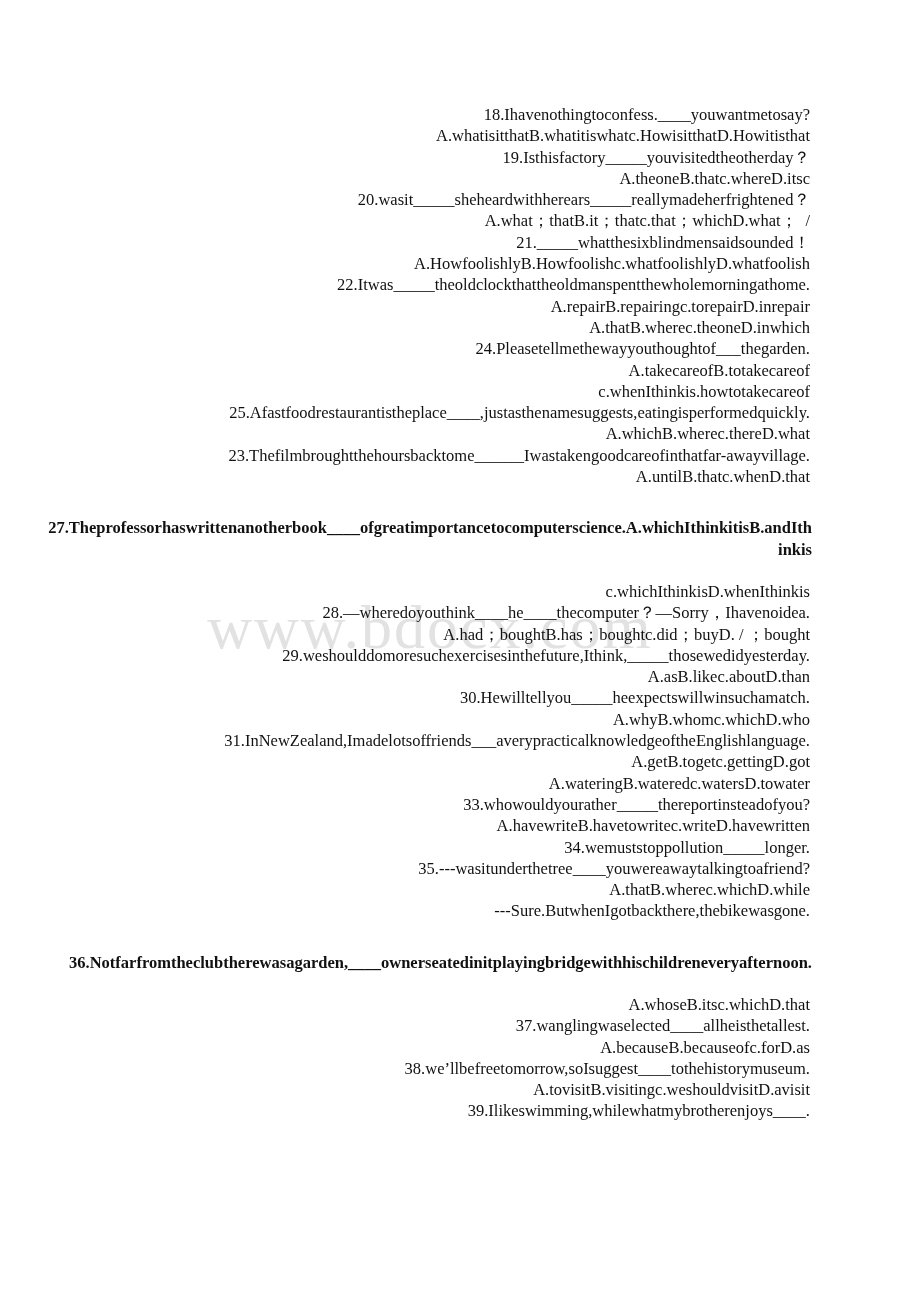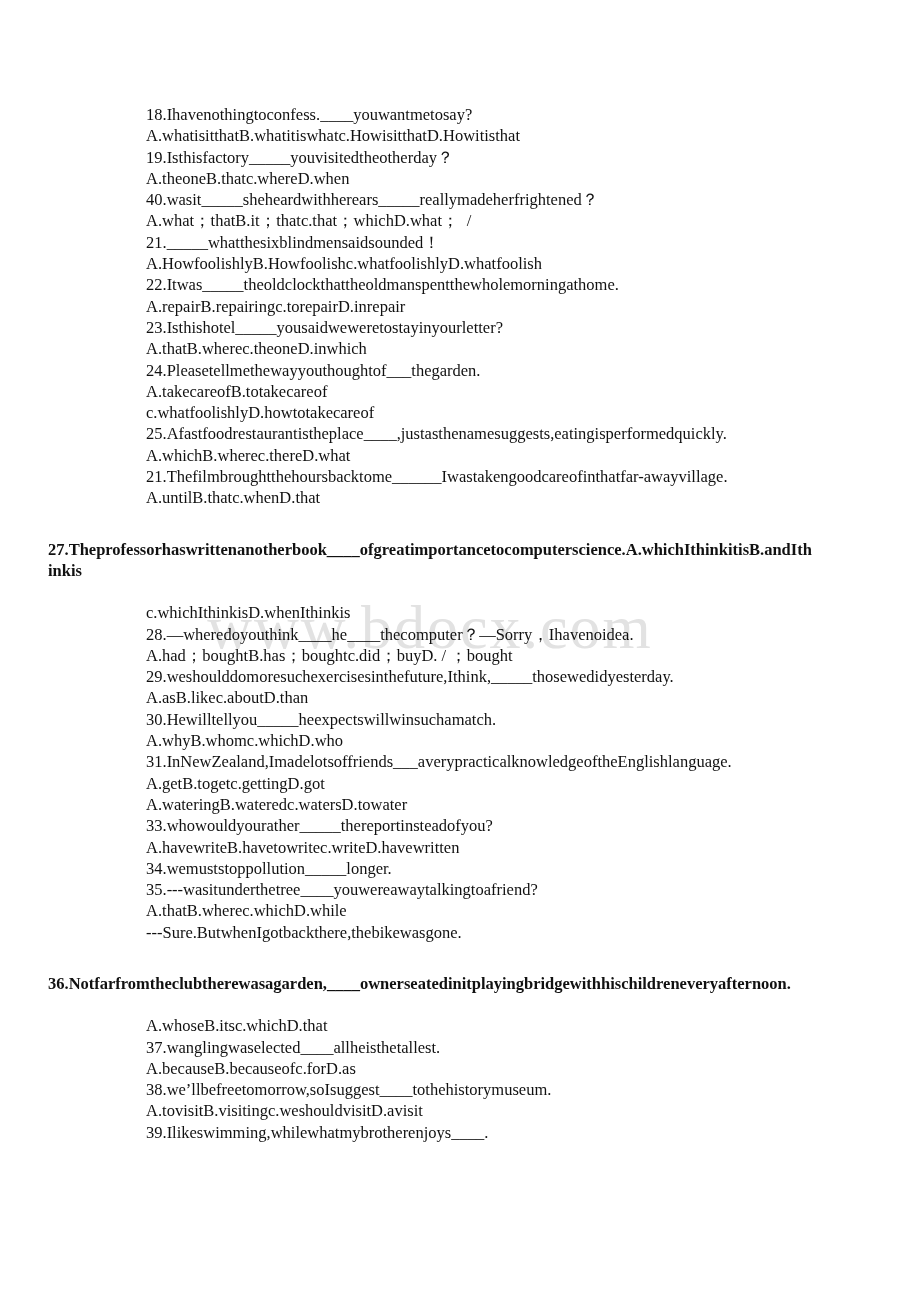--- a/index.html
+++ b/index.html
@@ -33,20 +33,21 @@
     pointer-events: none;
     z-index: 0;
   }
   
   #content {
     position: absolute;
     left: 0;
     top: 104px;
     width: 920px;
     z-index: 2;
+    text-align: right;
   }
   .blk {
     position: relative;
   }
   .ln {
     font-size: 16.5px;
     line-height: 21.3px;
     white-space: pre-wrap;
     word-break: break-all;
     margin: 0;
@@ -70,35 +71,34 @@
 
 <div id="page">
 
   <div id="watermark">www.bdocx.com</div>
 
   <div id="content">
       <div class="blk lvl-inner">
         <div class="ln">18.Ihavenothingtoconfess.____youwantmetosay?</div>
         <div class="ln">A.whatisitthatB.whatitiswhatc.HowisitthatD.Howitisthat</div>
         <div class="ln">19.Isthisfactory_____youvisitedtheotherday？</div>
-        <div class="ln">A.theoneB.thatc.whereD.when</div>
-        <div class="ln">40.wasit_____sheheardwithherears_____reallymadeherfrightened？</div>
+        <div class="ln">A.theoneB.thatc.whereD.itsc</div>
+        <div class="ln">20.wasit_____sheheardwithherears_____reallymadeherfrightened？</div>
         <div class="ln">A.what；thatB.it；thatc.that；whichD.what；  /</div>
         <div class="ln">21._____whatthesixblindmensaidsounded！</div>
         <div class="ln">A.HowfoolishlyB.Howfoolishc.whatfoolishlyD.whatfoolish</div>
         <div class="ln">22.Itwas_____theoldclockthattheoldmanspentthewholemorningathome.</div>
         <div class="ln">A.repairB.repairingc.torepairD.inrepair</div>
-        <div class="ln">23.Isthishotel_____yousaidweweretostayinyourletter?</div>
         <div class="ln">A.thatB.wherec.theoneD.inwhich</div>
         <div class="ln">24.Pleasetellmethewayyouthoughtof___thegarden.</div>
         <div class="ln">A.takecareofB.totakecareof</div>
-        <div class="ln">c.whatfoolishlyD.howtotakecareof</div>
+        <div class="ln">c.whenIthinkis.howtotakecareof</div>
         <div class="ln">25.Afastfoodrestaurantistheplace____,justasthenamesuggests,eatingisperformedquickly.</div>
         <div class="ln">A.whichB.wherec.thereD.what</div>
-        <div class="ln">21.Thefilmbroughtthehoursbacktome______Iwastakengoodcareofinthatfar-awayvillage.</div>
+        <div class="ln">23.Thefilmbroughtthehoursbacktome______Iwastakengoodcareofinthatfar-awayvillage.</div>
         <div class="ln">A.untilB.thatc.whenD.that</div>
       </div>
       <div class="gap-lg"></div>
       <div class="blk lvl-outer">
         <div class="ln">27.Theprofessorhaswrittenanotherbook____ofgreatimportancetocomputerscience.A.whichIthinkitisB.andIthinkis</div>
       </div>
       <div class="gap-sm"></div>
       <div class="blk lvl-inner">
         <div class="ln">c.whichIthinkisD.whenIthinkis</div>
         <div class="ln">28.—wheredoyouthink____he____thecomputer？—Sorry，Ihavenoidea.</div>

